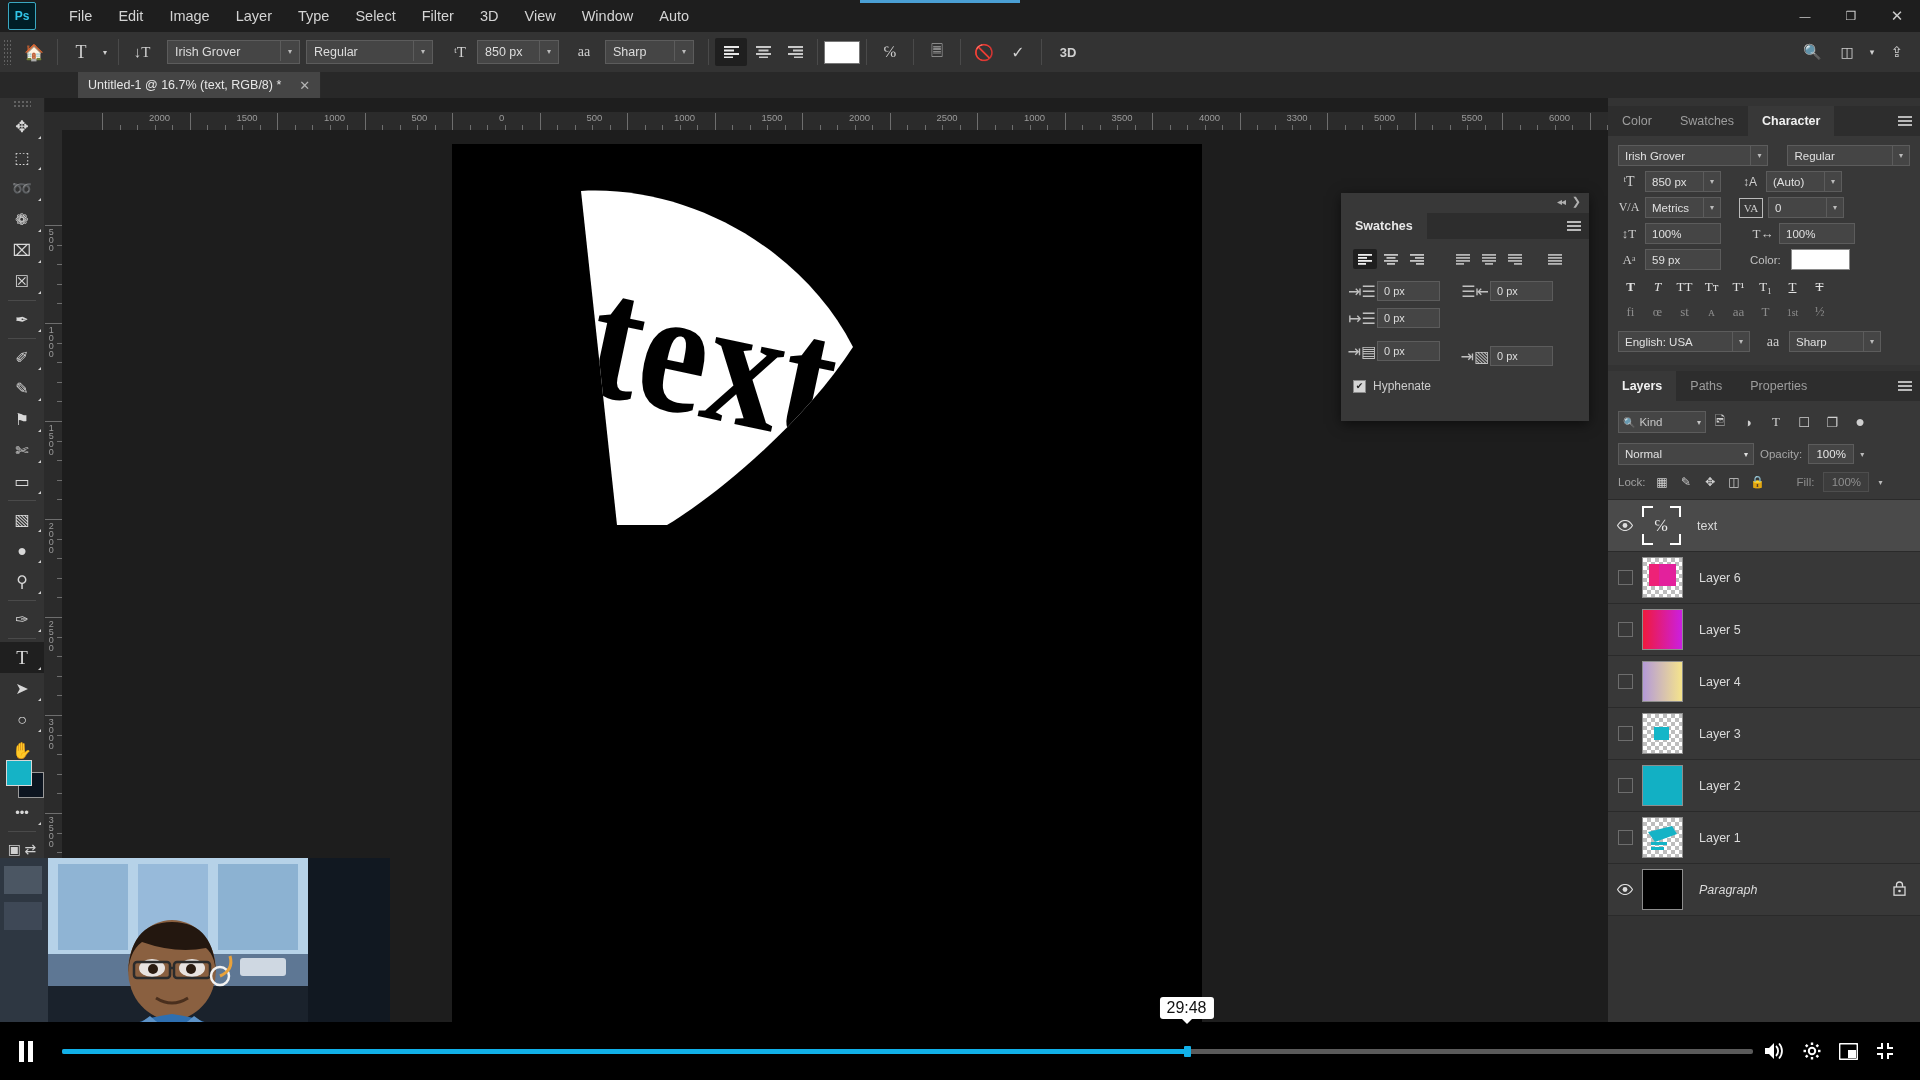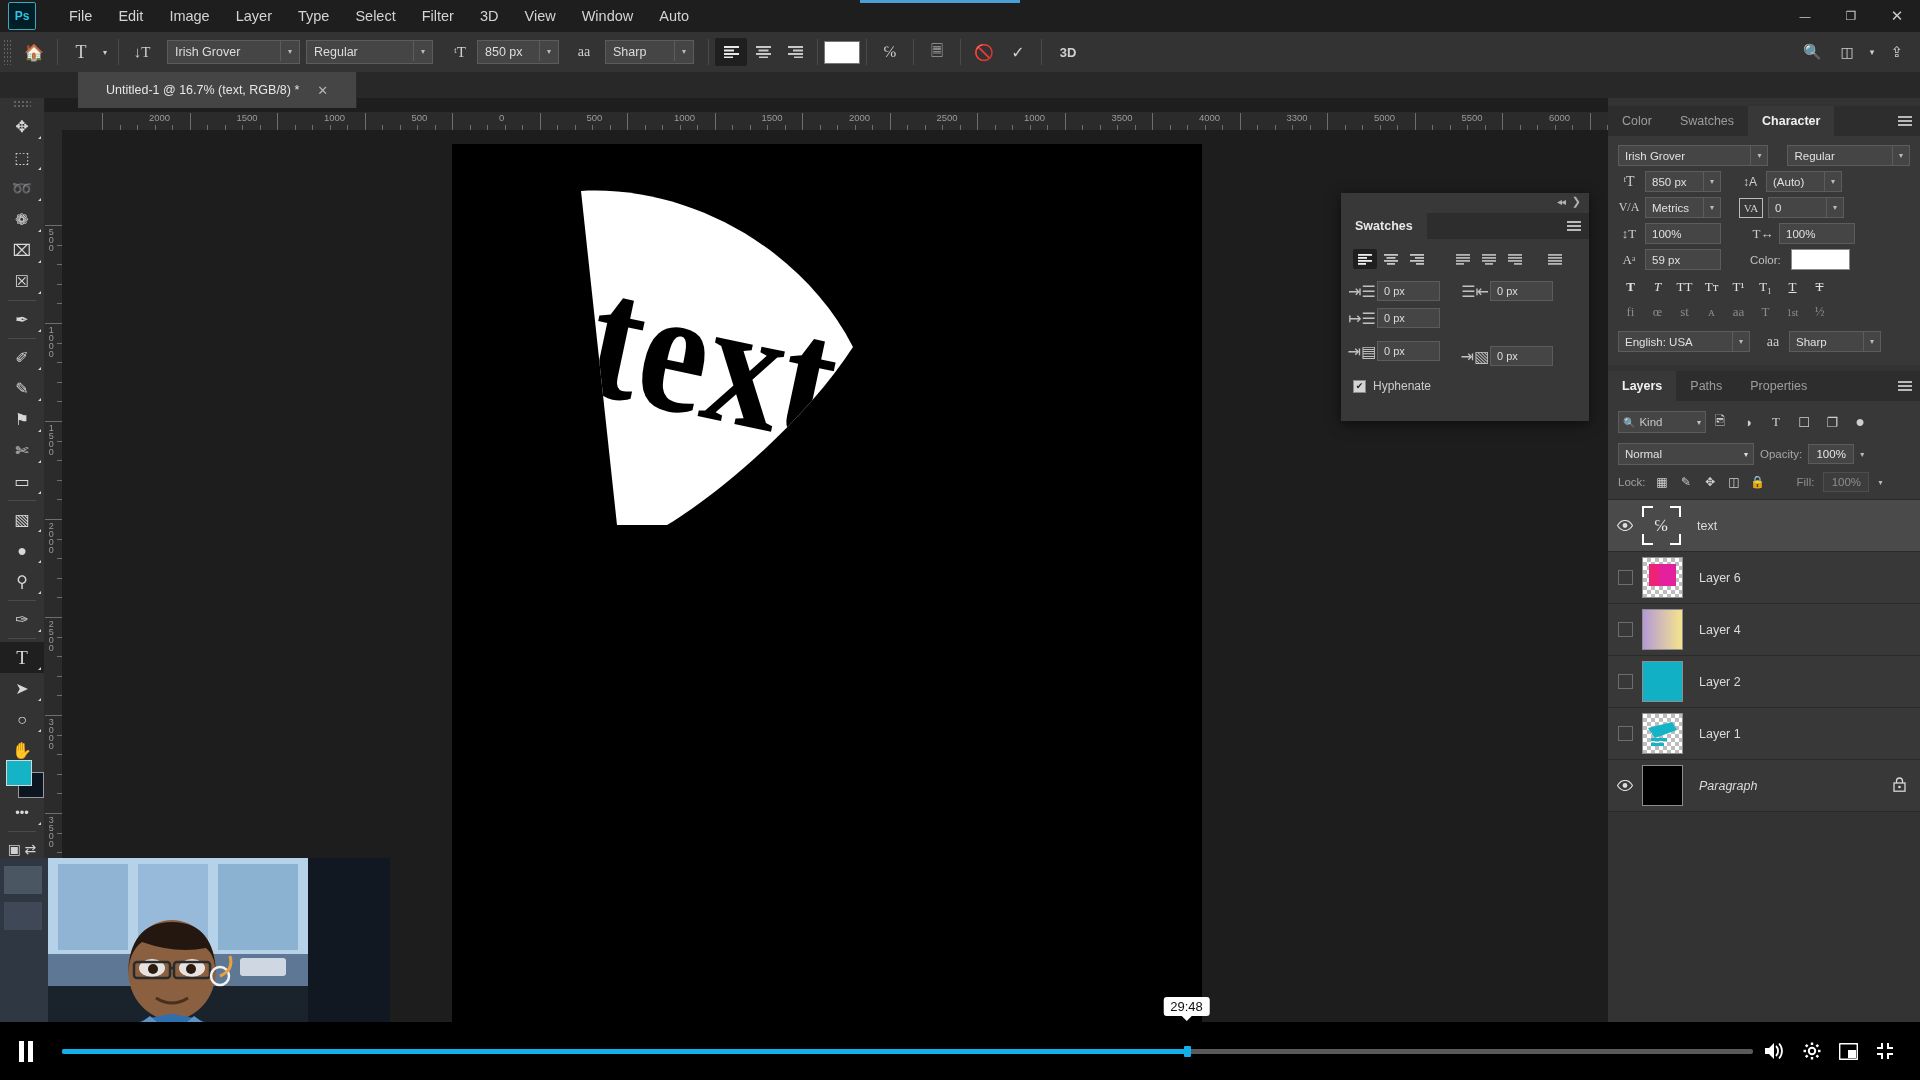--- a/index.html
+++ b/index.html
@@ -34,22 +34,22 @@
   .ob-field .cv{position:absolute;right:0;top:0;width:18px;height:20px;border-left:1px solid #5c5c5c;
                 display:flex;align-items:center;justify-content:center;font-size:8px;color:#bbb;}
   .align-grp{display:flex;}
   .align-btn{width:32px;height:28px;display:flex;align-items:center;justify-content:center;}
   .align-btn.sel{background:#1f1f1f;border-radius:2px;}
   .swatch-ob{width:34px;height:21px;background:#ffffff;border:1px solid #777;}
   .ob-right{position:absolute;right:6px;display:flex;align-items:center;}
 
   
   .tabstrip{position:absolute;left:0;top:72px;width:1920px;height:26px;background:#282828;}
-  .doctab{position:absolute;left:78px;top:0;height:36px;background:#454545;color:#e6e6e6;
-          font-size:12.5px;display:flex;align-items:center;padding:0 28px;border-right:1px solid #2a2a2a;}
+  .doctab{position:absolute;left:78px;top:0;height:26px;background:#454545;color:#e6e6e6;
+          font-size:12.5px;display:flex;align-items:center;padding:0 10px;border-right:1px solid #2a2a2a;}
   .doctab .x{margin-left:18px;font-size:13px;color:#b4b4b4;}
 
   
   .toolbar{position:absolute;left:0;top:98px;width:44px;height:982px;background:#333333;
            border-right:1px solid #222;}
   .tool{width:44px;height:31px;display:flex;align-items:center;justify-content:center;position:relative;color:#d8d8d8;}
   .tool.sel{background:#1f1f1f;}
   .tool .corner{position:absolute;right:3px;bottom:3px;width:0;height:0;
                 border-left:3px solid transparent;border-bottom:3px solid #cfcfcf;}
   .colorchips{position:absolute;left:6px;top:662px;width:34px;height:34px;}
@@ -154,21 +154,21 @@
   
   .vidbar{position:absolute;left:0;top:1022px;width:1920px;height:58px;background:#000;
           display:flex;align-items:center;}
   .playbtn{width:52px;height:58px;display:flex;align-items:center;justify-content:center;color:#fff;}
   .pause{display:flex;gap:4px;}
   .pause i{display:block;width:5px;height:21px;background:#fff;}
   .track{position:relative;flex:1;height:58px;display:flex;align-items:center;margin:0 10px;}
   .trackbg{position:absolute;left:0;right:0;height:5px;background:#5a5a5a;border-radius:2px;}
   .trackfill{position:absolute;left:0;height:5px;background:#11b0e8;border-radius:2px;}
   .scrub{position:absolute;width:7px;height:11px;background:#11b0e8;border-radius:1px;}
-  .tooltip{position:absolute;background:#fff;color:#111;font-size:13px;padding:2px 7px;border-radius:3px;
+  .tooltip{position:absolute;background:#fff;color:#111;font-size:16px;padding:2px 7px;border-radius:3px;
            white-space:nowrap;top:-25px;transform:translateX(-50%);}
   .tooltip:after{content:"";position:absolute;left:50%;margin-left:-5px;bottom:-5px;
                  border-left:5px solid transparent;border-right:5px solid transparent;border-top:5px solid #fff;}
   .vright{display:flex;align-items:center;gap:18px;padding-right:26px;color:#fff;}
   .vico{display:flex;align-items:center;justify-content:center;}
 </style>
 </head>
 <body>
 
 <div id="app">
@@ -835,28 +835,52 @@
                 <rect x="16" y="6" width="17" height="22" fill="#e3219c"></rect>
               </svg></div>
             <div class="lname">Layer 6</div>
           </div>
           <div class="layer">
             <div class="eye">
               <span class="eyebox"></span>
             </div>
             <div class="thumb"><svg width="39" height="39">
                 <defs>
+                  <linearGradient id="g5" x1="0" x2="1">
+                    <stop offset="0" stop-color="#f01a3d"></stop>
+                    <stop offset="1" stop-color="#cb1fe0"></stop>
+                  </linearGradient>
+                </defs>
+                <rect width="39" height="39" fill="url(#g5)"></rect>
+              </svg></div>
+            <div class="lname">Layer 5</div>
+          </div>
+          <div class="layer">
+            <div class="eye">
+              <span class="eyebox"></span>
+            </div>
+            <div class="thumb"><svg width="39" height="39">
+                <defs>
                   <linearGradient id="g4" x1="0" x2="1">
                     <stop offset="0" stop-color="#b49ad8"></stop>
                     <stop offset="1" stop-color="#f5e48c"></stop>
                   </linearGradient>
                 </defs>
                 <rect width="39" height="39" fill="url(#g4)"></rect>
               </svg></div>
             <div class="lname">Layer 4</div>
+          </div>
+          <div class="layer">
+            <div class="eye">
+              <span class="eyebox"></span>
+            </div>
+            <div class="thumb"><svg width="39" height="39">
+                <rect x="11" y="13" width="15" height="13" fill="#14b6c8"></rect>
+              </svg></div>
+            <div class="lname">Layer 3</div>
           </div>
           <div class="layer">
             <div class="eye">
               <span class="eyebox"></span>
             </div>
             <div class="thumb"><svg width="39" height="39">
                 <rect width="39" height="39" fill="#12b0c4"></rect>
               </svg></div>
             <div class="lname">Layer 2</div>
           </div>

